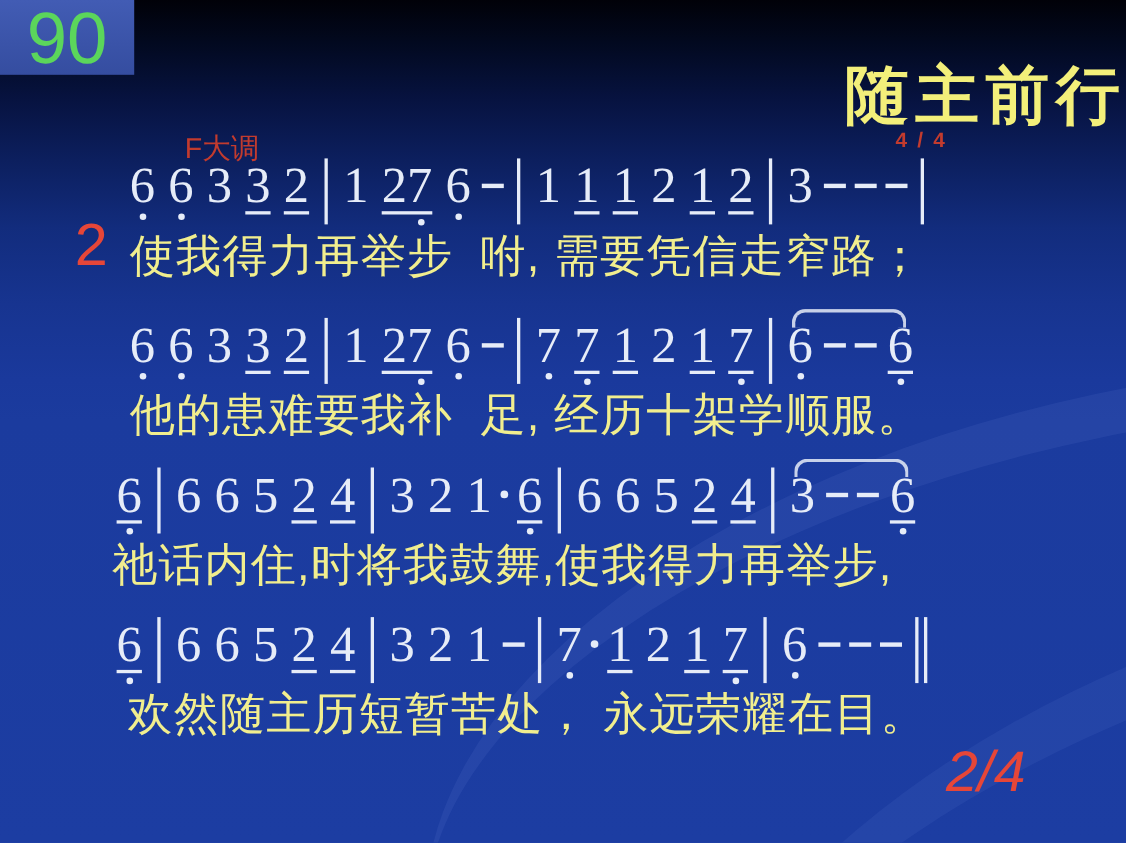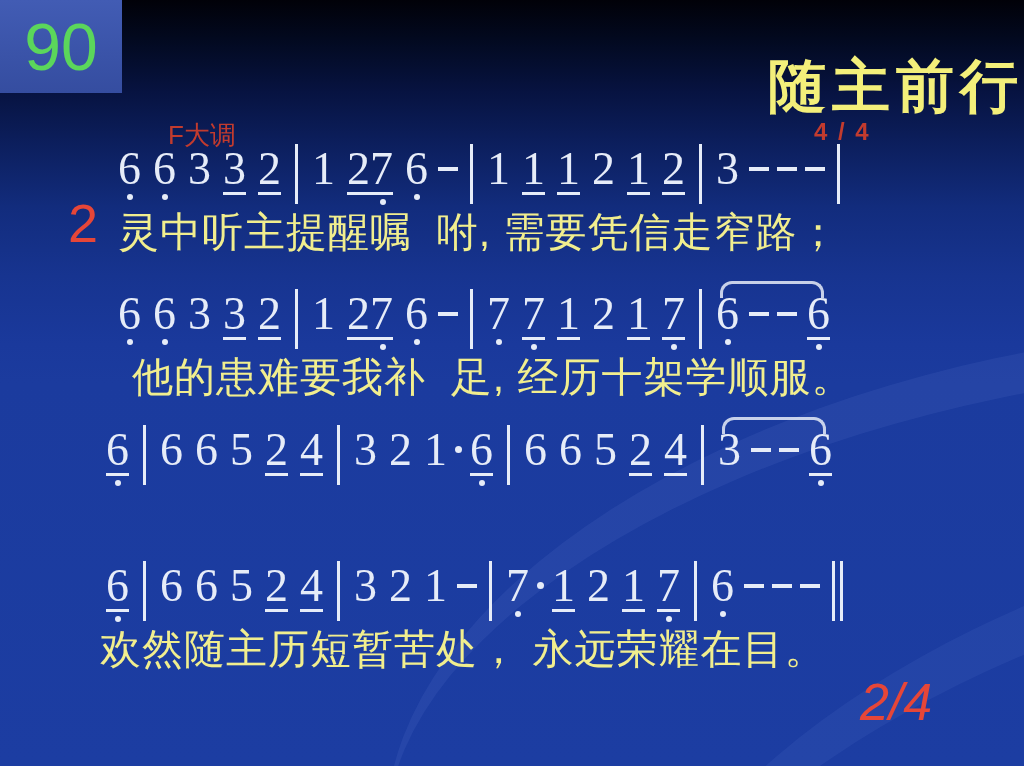--- a/index.html
+++ b/index.html
@@ -12,32 +12,32 @@
     background-color:#1c3da2;
   }
   
   .swoosh{position:absolute;border-radius:50%;pointer-events:none;}
   .swoosh.s1{width:1500px;height:760px;left:380px;top:340px;
     border-top:40px solid rgba(140,170,240,0.09);transform:rotate(-9deg);}
   .swoosh.s2{width:1300px;height:640px;left:600px;top:545px;
     border-top:46px solid rgba(140,170,240,0.08);transform:rotate(-17deg);}
 
   .num-box{
-    position:absolute;left:0;top:0;width:122px;height:93px;
+    position:absolute;left:0;top:0;width:122px;height:68px;
     background:linear-gradient(180deg,#425cb4 0%,#3a53a8 60%,#354da0 100%);
     display:flex;align-items:center;justify-content:center;
   }
   .num-box .num{color:var(--green);font-size:66px;line-height:66px;}
 
   .title{
     position:absolute;left:0;right:0;top:48px;text-align:right;
     color:var(--yellow-title);font-size:58px;font-weight:bold;letter-spacing:6px;
   }
   .keysig{position:absolute;left:168px;top:118px;color:var(--red-label);font-size:26px;font-weight:normal;}
-  .timesig{position:absolute;left:814px;top:118px;color:var(--red-label);font-size:24px;font-weight:bold;letter-spacing:2px;}
+  .timesig{position:absolute;left:814px;top:118px;color:var(--red-label);font-size:19px;font-weight:bold;letter-spacing:2px;}
   .verse-num{position:absolute;left:68px;top:196px;color:var(--red-page);font-size:54px;line-height:54px;}
   .page-ind{position:absolute;left:860px;top:674px;color:var(--red-page);font-size:52px;line-height:56px;font-style:italic;}
 
   .stanza{position:absolute;display:flex;flex-direction:column;}
   .stanza.st1{left:112px;top:148px;}
   .stanza.st2{left:112px;top:293px;}
   .stanza.st3{left:100px;top:429px;}
   .stanza.st4{left:100px;top:565px;}
 
   .music-row{display:flex;align-items:flex-start;height:64px;}
@@ -60,23 +60,23 @@
   .tiegrp::before{
     content:"";position:absolute;left:10px;right:12px;top:-12px;height:14px;
     border:3px solid var(--note);border-bottom:none;border-radius:12px 12px 0 0;
     opacity:0.85;
   }
   .lyrics-row{
     color:var(--yellow-lyrics);font-size:41px;line-height:48px;
     white-space:pre;letter-spacing:1px;margin-top:-4px;
   }
   .st1 .lyrics-row{margin-left:6px;}
-  .st2 .lyrics-row{margin-left:20px;}
+  .st2 .lyrics-row{margin-left:6px;}
   .st3 .lyrics-row{margin-left:2px;}
-  .st4 .lyrics-row{}
+  .st4 .lyrics-row{margin-left:16px;}
 </style>
 </head>
 <body style="--green: #5bd65b; --yellow-title: #f3ef7a; --yellow-lyrics: #f1ee8e; --red-label: #c23b2e; --red-page: #e64638; --note: #e6ecf8;">
 
 <div class="swoosh s1"></div>
 <div class="swoosh s2"></div>
 
 <div class="num-box">
   <span class="num">90</span>
 </div>
@@ -148,21 +148,21 @@
         <span class="dash"></span>
       </span>
       <span class="note dashtok">
         <span class="dash"></span>
       </span>
       <span class="note dashtok">
         <span class="dash"></span>
       </span>
       <span class="bar"></span>
     </div>
-  <div class="lyrics-row">灵中听主提醒嘱  咐, 需要凭信走窄路；</div>
+  <div class="lyrics-row">使我得力再举步  咐, 需要凭信走窄路；</div>
 </div>
 
 <div class="stanza st2">
   <div class="music-row">
       <span class="note">
         <span class="glyph">6</span>
         <span class="bdot"></span>
       </span>
       <span class="note">
         <span class="glyph">6</span>
@@ -300,20 +300,21 @@
         </span>
         <span class="note dashtok">
           <span class="dash"></span>
         </span>
         <span class="note">
           <span class="glyph ul">6</span>
           <span class="bdot"></span>
         </span>
       </span>
     </div>
+  <div class="lyrics-row">祂话内住,时将我鼓舞,使我得力再举步,</div>
 </div>
 
 <div class="stanza st4">
   <div class="music-row">
       <span class="note">
         <span class="glyph ul">6</span>
         <span class="bdot"></span>
       </span>
       <span class="bar"></span>
       <span class="note">

